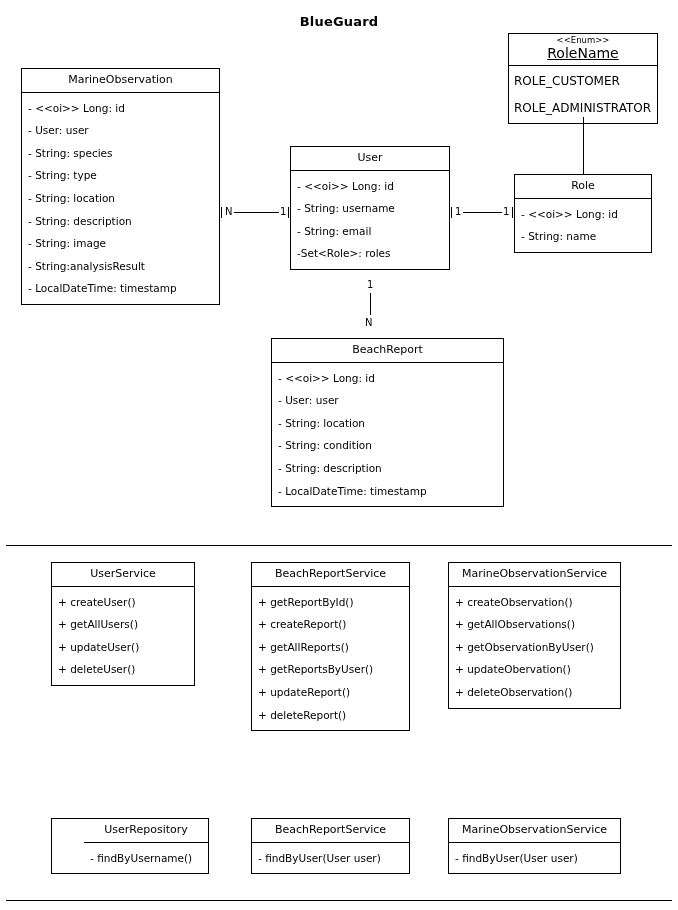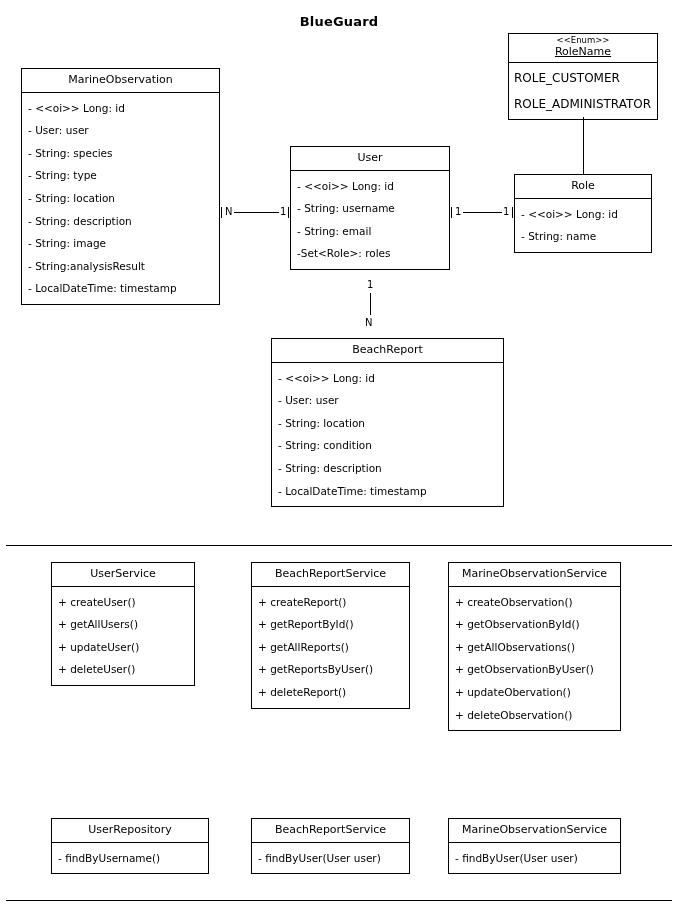--- a/index.html
+++ b/index.html
@@ -61,21 +61,21 @@
     white-space: nowrap;
   }
   .uml-header .stereotype {
     display: block;
     font-size: 8.5px;
     line-height: 1.1;
   }
   .uml-header .enum-name {
     display: block;
     text-decoration: underline;
-    font-size: 11px;
+    font-size: 14px;
     line-height: 1.2;
   }
   .uml-body {
     box-sizing: border-box;
     padding: 4px 0 4px 0;
   }
   .uml-row {
     font-size: 10.5px;
     line-height: 1.2;
     padding: 5px 0 5px 6px;
@@ -200,41 +200,41 @@
       <div class="uml-row">+ createUser()</div>
       <div class="uml-row">+ getAllUsers()</div>
       <div class="uml-row">+ updateUser()</div>
       <div class="uml-row">+ deleteUser()</div>
     </div>
   </div>
 
   <div class="uml-class" style="left:251px; top:562px; width:159px;">
     <div class="uml-header">BeachReportService</div>
     <div class="uml-body">
+      <div class="uml-row">+ getReportById()</div>
       <div class="uml-row">+ createReport()</div>
-      <div class="uml-row">+ getReportById()</div>
       <div class="uml-row">+ getAllReports()</div>
       <div class="uml-row">+ getReportsByUser()</div>
+      <div class="uml-row">+ updateReport()</div>
       <div class="uml-row">+ deleteReport()</div>
     </div>
   </div>
 
   <div class="uml-class" style="left:448px; top:562px; width:173px;">
     <div class="uml-header">MarineObservationService</div>
     <div class="uml-body">
       <div class="uml-row">+ createObservation()</div>
-      <div class="uml-row">+ getObservationById()</div>
       <div class="uml-row">+ getAllObservations()</div>
       <div class="uml-row">+ getObservationByUser()</div>
       <div class="uml-row">+ updateObervation()</div>
       <div class="uml-row">+ deleteObservation()</div>
     </div>
   </div>
 
-  <div class="uml-class" style="left:51px; top:818px; width:158px;">
+  <div class="uml-class" style="left:51px; top:818px; width:158px;padding-left:32px;">
     <div class="uml-header">UserRepository</div>
     <div class="uml-body">
       <div class="uml-row">- findByUsername()</div>
     </div>
   </div>
 
   <div class="uml-class" style="left:251px; top:818px; width:159px;">
     <div class="uml-header">BeachReportService</div>
     <div class="uml-body">
       <div class="uml-row">- findByUser(User user)</div>

